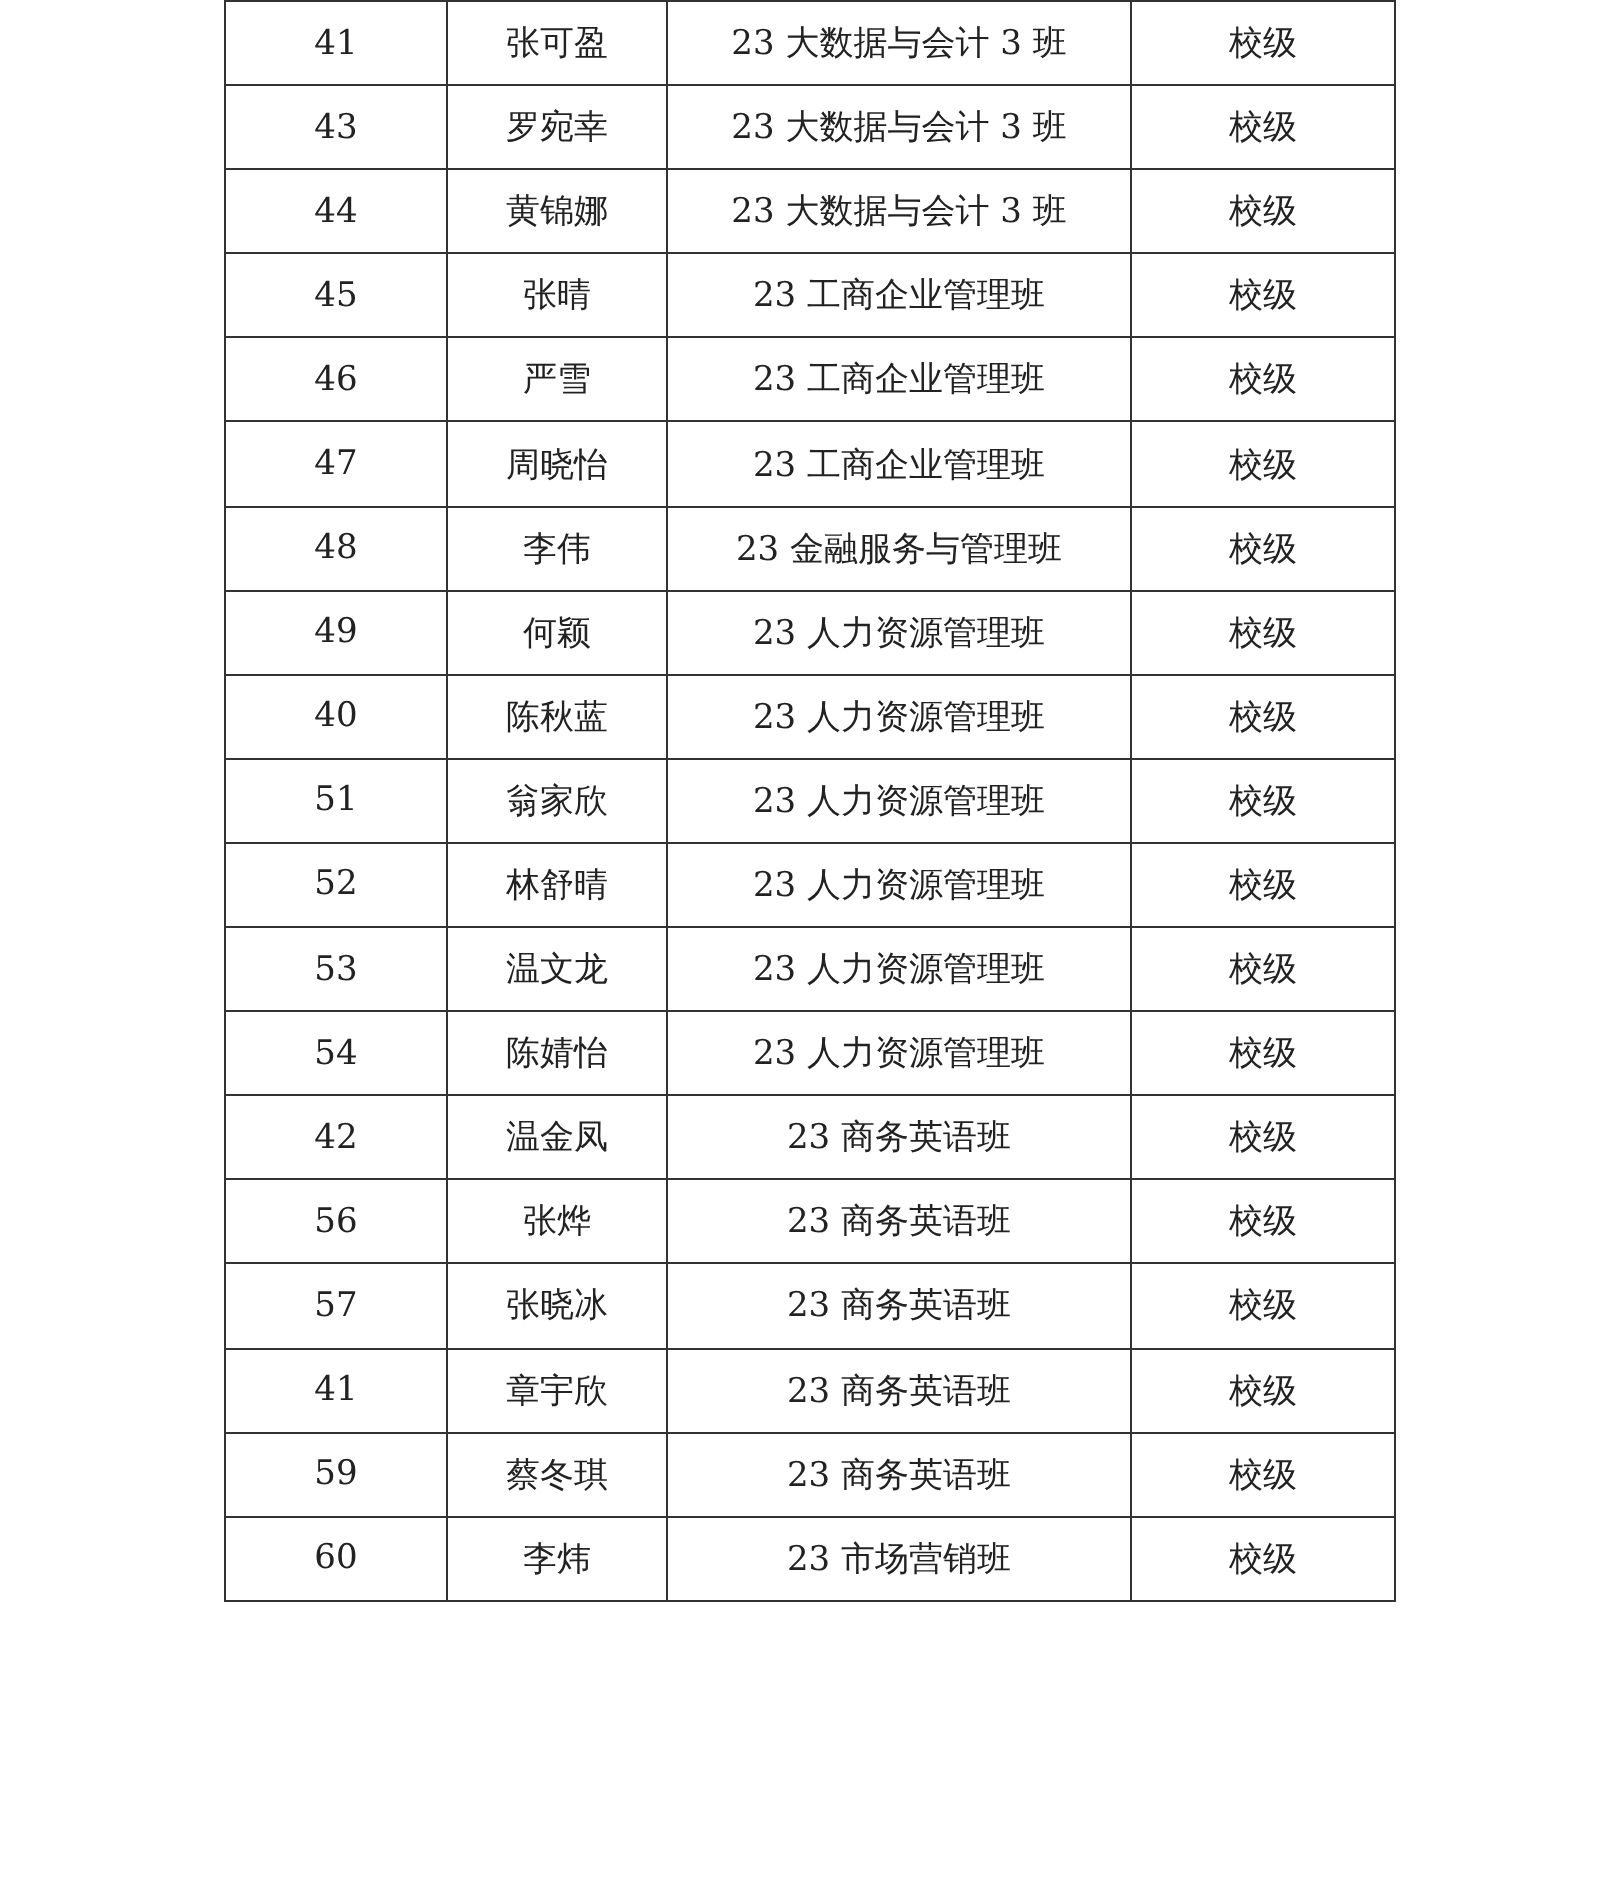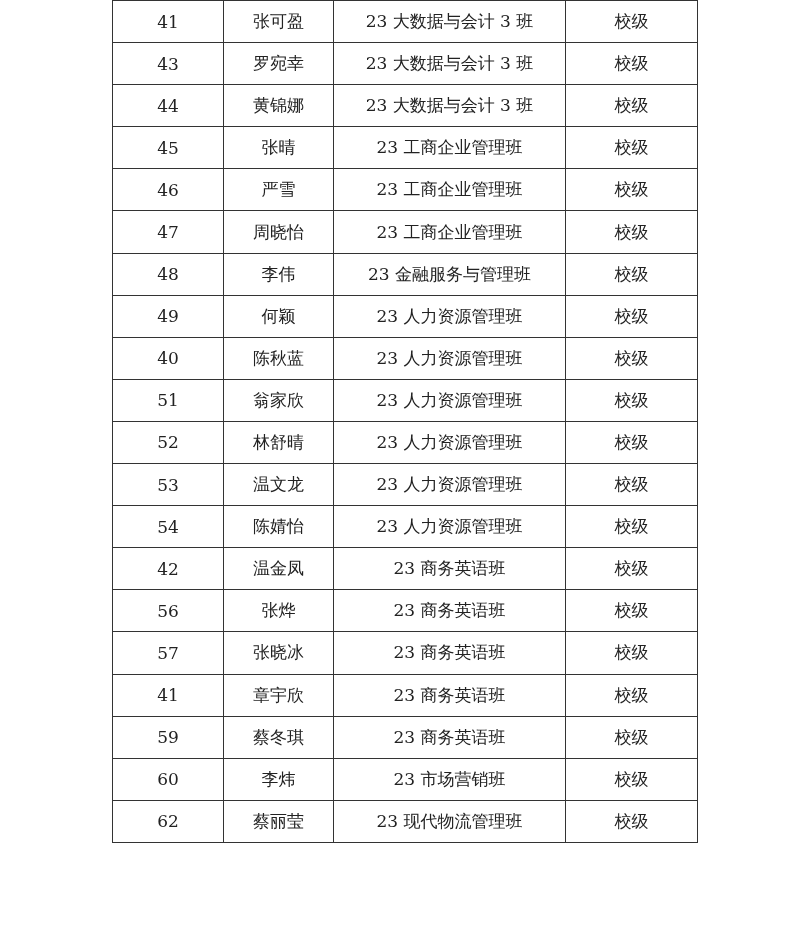--- a/index.html
+++ b/index.html
@@ -131,20 +131,14 @@
         <td>蔡冬琪</td>
         <td>23 商务英语班</td>
         <td>校级</td>
       </tr>
       <tr>
         <td>60</td>
         <td>李炜</td>
         <td>23 市场营销班</td>
         <td>校级</td>
       </tr>
-      <tr>
-        <td>62</td>
-        <td>蔡丽莹</td>
-        <td>23 现代物流管理班</td>
-        <td>校级</td>
-      </tr>
     </tbody>
 </table>
 
 </body></html>

